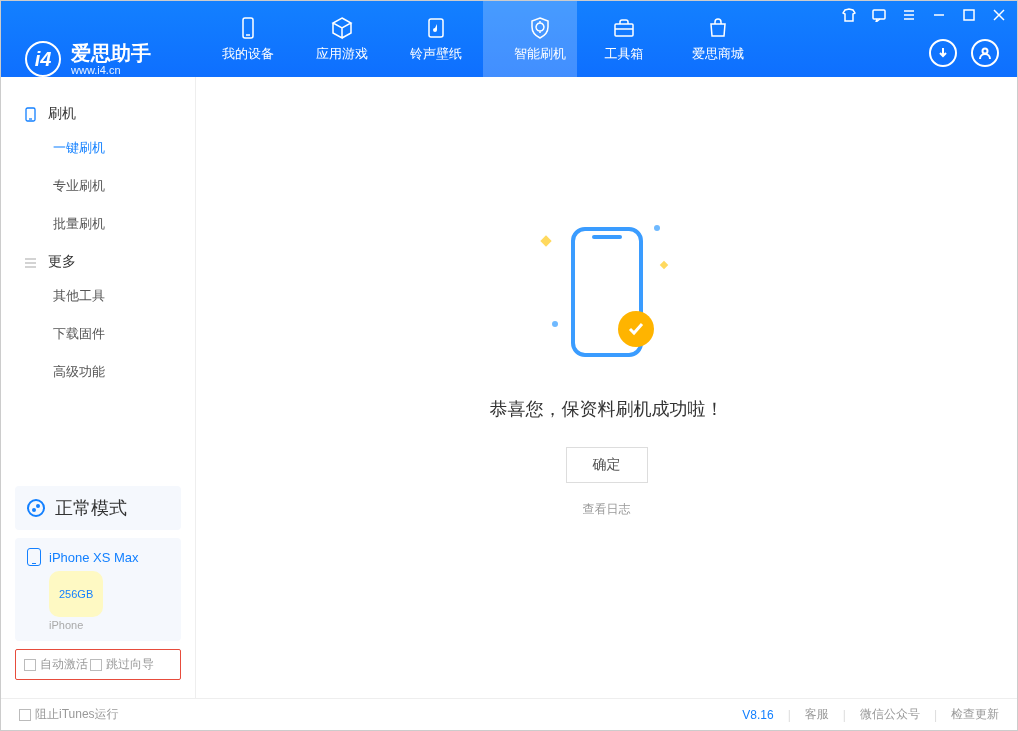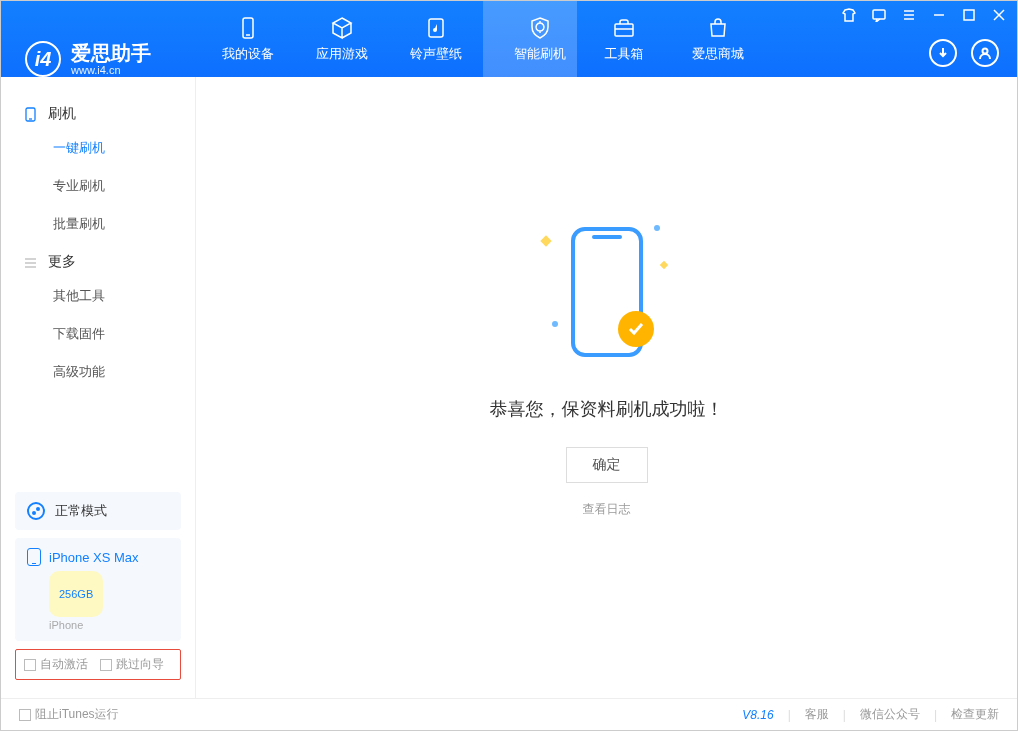--- a/index.html
+++ b/index.html
@@ -35,31 +35,31 @@
 .side-item { padding: 10px 0 10px 52px; font-size: 13px; color: #555; cursor: pointer; }
 .side-item.active { color: #1380ff; }
 
 .sidebar-bottom { margin-top: auto; padding: 0 14px; }
 .mode-card, .device-card { background: #f5f8fd; border-radius: 4px; padding: 10px 12px; margin-bottom: 8px; }
 .mode-card { display: flex; align-items: center; gap: 10px; }
 .mode-icon { width: 18px; height: 18px; border: 2px solid #1380ff; border-radius: 50%; position: relative; }
 .mode-icon::before, .mode-icon::after { content: ""; position: absolute; width: 4px; height: 4px; background: #1380ff; border-radius: 50%; }
 .mode-icon::before { top: 3px; left: 7px; }
 .mode-icon::after { bottom: 3px; right: 7px; }
-.mode-text { font-size: 13px; color: #333; }
+.mode-text { font-size: 18px; color: #333; }
 
 .device-card { font-size: 12px; }
 .device-row1 { display: flex; align-items: center; gap: 8px; }
 .dev-icon { width: 14px; height: 18px; border: 1.5px solid #1380ff; border-radius: 3px; position: relative; }
 .dev-icon::after { content: ""; position: absolute; width: 4px; height: 1.5px; background: #1380ff; bottom: 1px; left: 50%; transform: translateX(-50%); }
 .dev-name { color: #1380ff; font-weight: 500; font-size: 13px; }
 .dev-cap { display: inline-block; background: #fef9c3; color: #1380ff; border-radius: 10px; padding: 17px 10px; font-size: 11px; margin: 5px 0 2px 22px; }
 .dev-type { color: #aaa; font-size: 11px; margin-left: 22px; }
 
-.check-row { border: 1px solid #e74c3c; border-radius: 2px; padding: 6px 8px; display: flex; gap: 12px; font-size: 12px; color: #999; align-items: flex-end; }
+.check-row { border: 1px solid #e74c3c; border-radius: 2px; padding: 6px 8px; display: flex; gap: 2px; font-size: 12px; color: #999; align-items: flex-end; }
 .chk { display: flex; align-items: center; gap: 4px; cursor: pointer; }
 .chk-box { width: 12px; height: 12px; border: 1px solid #bbb; }
 
 
 .main { flex: 1; display: flex; align-items: center; justify-content: center; position: relative; }
 .success-area { text-align: center; margin-top: -40px; }
 .phone-illus { width: 150px; height: 160px; margin: 0 auto 20px; position: relative; }
 .phone-body { width: 72px; height: 130px; border: 4px solid #3a9cff; border-radius: 14px; position: absolute; left: 50%; top: 10px; transform: translateX(-50%); background: #fff; }
 .phone-notch { width: 30px; height: 4px; background: #3a9cff; border-radius: 2px; position: absolute; top: 4px; left: 50%; transform: translateX(-50%); }
 .check-badge { width: 36px; height: 36px; background: #ffb400; border-radius: 50%; position: absolute; right: 28px; bottom: 30px; display: flex; align-items: center; justify-content: center; }
@@ -74,21 +74,21 @@
 .success-text { font-size: 18px; color: #333; margin-bottom: 26px; }
 .ok-btn { display: inline-block; border: 1px solid #ddd; padding: 8px 26px; font-size: 14px; color: #555; cursor: pointer; background: #fff; margin-bottom: 18px; }
 .log-link { display: block; font-size: 12px; color: #999; cursor: pointer; }
 
 
 .status { height: 32px; border-top: 1px solid #eee; display: flex; align-items: center; padding: 0 18px; font-size: 12px; color: #999; }
 .status .chk { color: #999; }
 .status-right { margin-left: auto; display: flex; align-items: center; gap: 14px; }
 .status-right .sep { color: #ddd; }
 .status-right span { cursor: pointer; }
-.ver { color: #1380ff; font-style: italic; }
+.ver { color: #1380ff; }
 </style>
 </head>
 <body>
 
 <div class="header">
   <div class="logo-area">
     <div class="logo-icon">i4</div>
     <div class="logo-text">
       <div class="logo-title">爱思助手</div>
       <div class="logo-sub">www.i4.cn</div>

